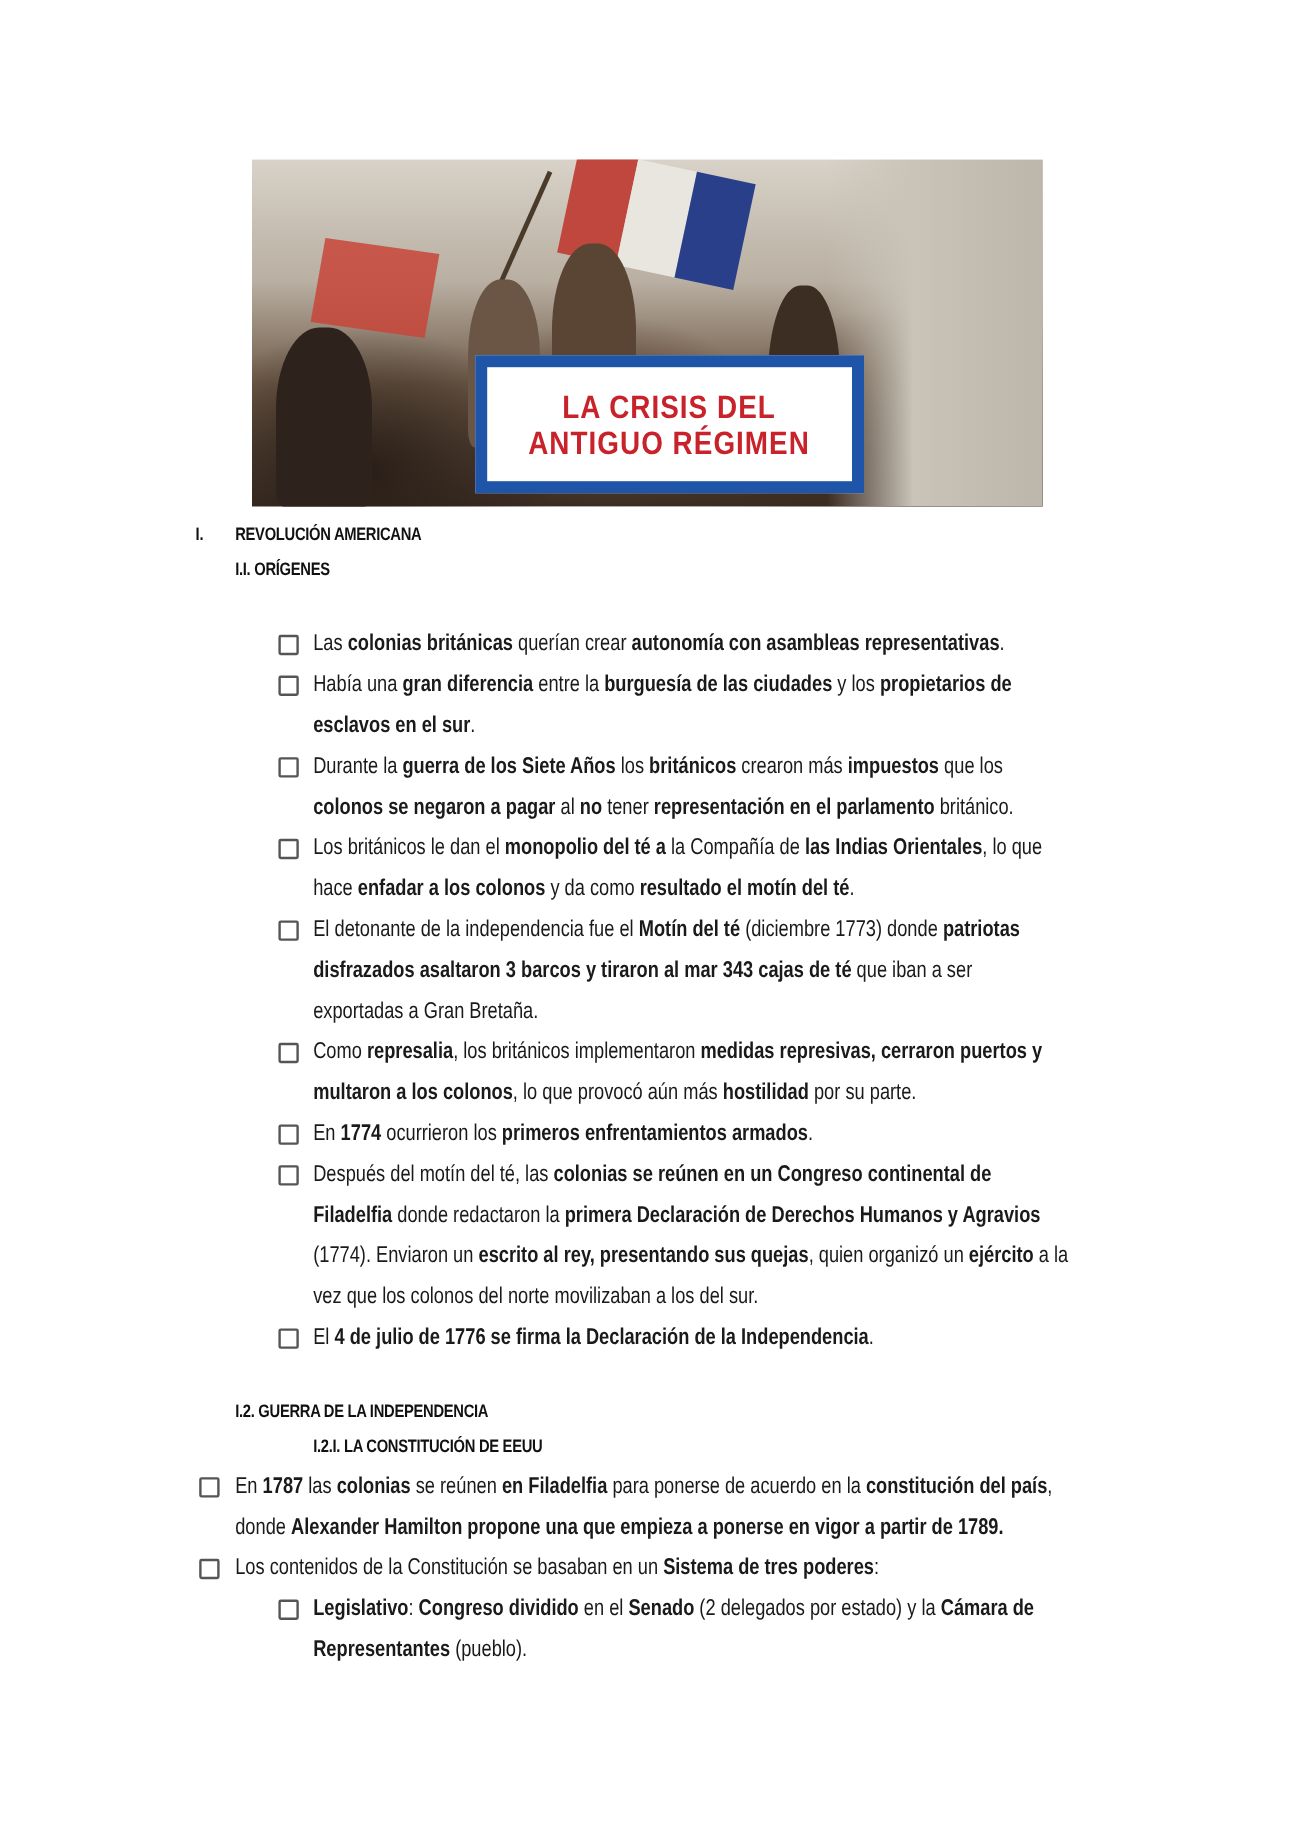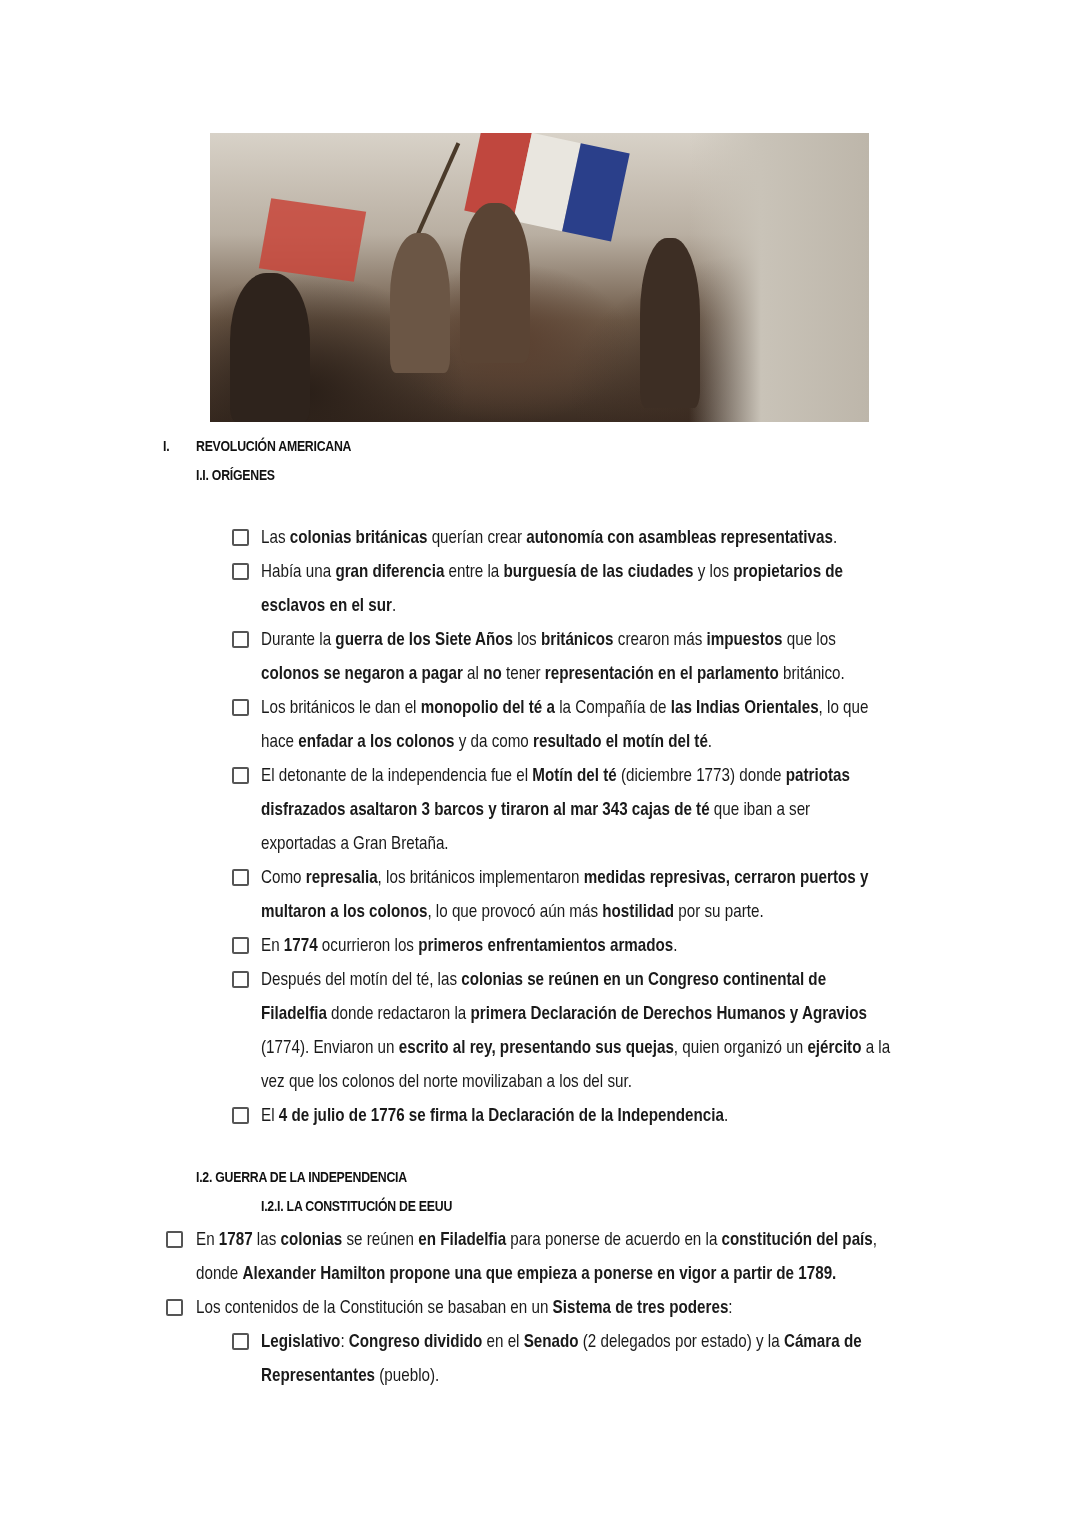--- a/index.html
+++ b/index.html
@@ -47,20 +47,24 @@
   <div class="flag-tri">
     <span style="background:#c0473e"></span>
       <span style="background:#e9e6df"></span>
       <span style="background:#2a3f8a"></span>
   </div>
   <div class="flag-red"></div>
   <div class="figure" style="left:250px;top:70px;width:70px;height:160px;background:#5a4434"></div>
   <div class="figure" style="left:180px;top:100px;width:60px;height:140px;background:#6b5645"></div>
   <div class="figure" style="left:430px;top:105px;width:60px;height:170px;background:#3d2e24"></div>
   <div class="figure" style="left:20px;top:140px;width:80px;height:150px;background:#2e231c"></div>
+  <div class="title-box">
+    <div>LA CRISIS DEL</div>
+    <div>ANTIGUO RÉGIMEN</div>
+  </div>
 </div>
 
 <div class="heading" style="left:163px;top:437px;">I.</div>
 <div class="heading" style="left:196px;top:437px;">REVOLUCIÓN AMERICANA</div>
 <div class="heading" style="left:196px;top:466px;">I.I. ORÍGENES</div>
 
 <div id="list1">
     <div class="item" style="left: 0px; top: 520px;">
       <span class="cb" style="left: 232px;"></span>
       <span class="txt" style="left: 261px;">Las <b>colonias británicas</b> querían crear <b>autonomía con asambleas representativas</b>.</span>

